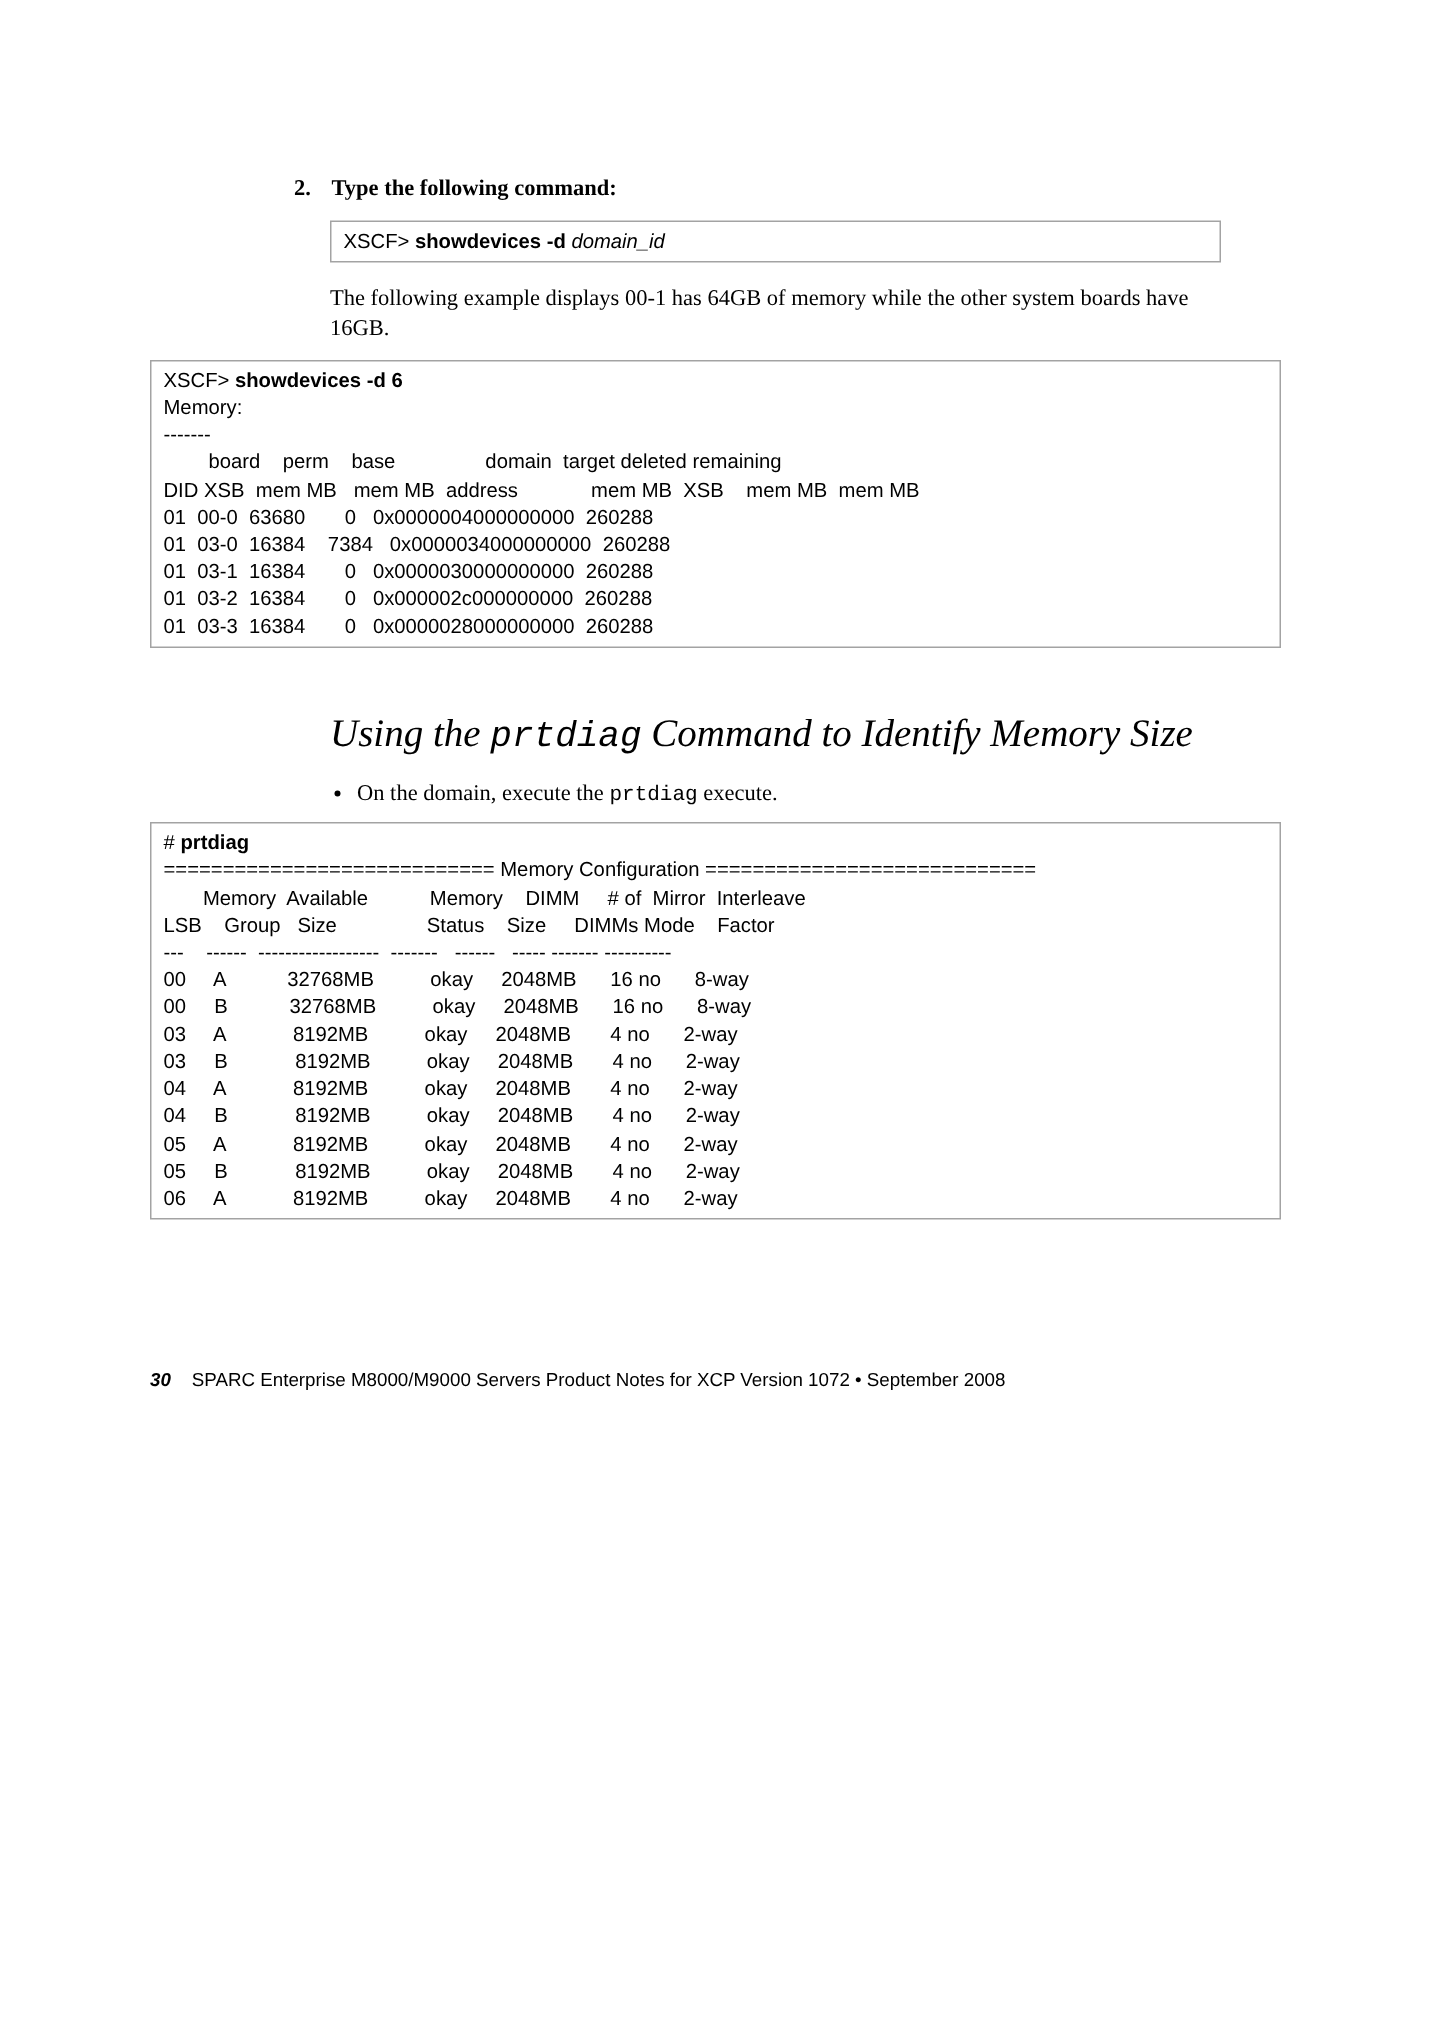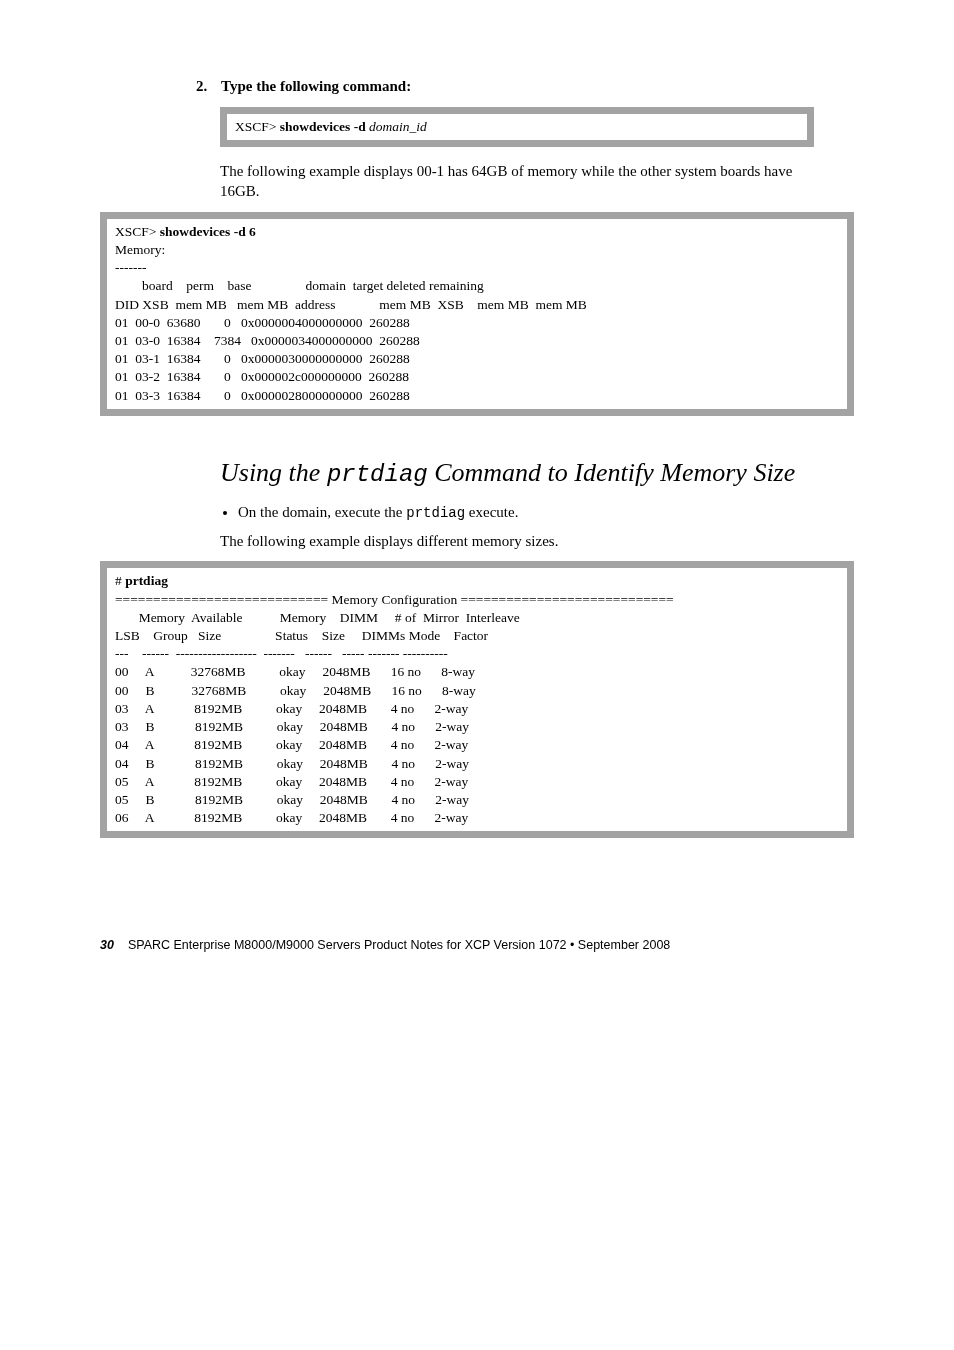--- a/index.html
+++ b/index.html
@@ -4,36 +4,36 @@
 <style>
   body {
     margin: 0;
     padding: 0;
     background: #fff;
     font-family: "Times New Roman", Times, serif;
     color: #000;
     width: 954px;
   }
   .page {
-    padding: 78px 100px 60px 100px;
+    padding: 118px 100px 60px 100px;
     box-sizing: border-box;
     width: 954px;
   }
   .step-line {
     margin-left: 96px;
     margin-bottom: 12px;
     font-family: "Times New Roman", Times, serif;
     font-size: 15px;
   }
   .step-num { font-weight: bold; margin-right: 10px; }
   .step-text { font-weight: bold; }
   .codebox {
-    border: 7px solid #a3a3a3;
+    border: 1px solid #a3a3a3;
     padding: 4px 8px;
-    font-family: Liberation Serif, serif;
+    font-family: Liberation Sans, sans-serif;
     font-size: 13.5px;
     white-space: pre;
     line-height: 1.35;
     margin-bottom: 14px;
   }
   .narrow-box { margin-left: 120px; margin-right: 40px; }
   .full-box { margin-left: 0; margin-right: 0; }
   .para {
     margin-left: 120px;
     margin-right: 40px;
@@ -102,21 +102,20 @@
 01  03-3  16384       0   0x0000028000000000  260288
 </span></div>
 
   <h2 class="section"><span>Using the </span><code>prtdiag</code><span> Command to Identify Memory Size</span></h2>
 
   <ul class="bullet">
     <li><span>On the domain, execute the </span><code>prtdiag</code><span> execute.</span></li>
   </ul>
 
 
-  <div class="para">The following example displays different memory sizes.</div>
 
   <div class="codebox full-box"><span># </span><span class="mono-bold">prtdiag</span>
 <span>============================ Memory Configuration ============================
        Memory  Available           Memory    DIMM     # of  Mirror  Interleave
 LSB    Group   Size                Status    Size     DIMMs Mode    Factor
 ---    ------  ------------------  -------   ------   ----- ------- ----------
 00     A           32768MB          okay     2048MB      16 no      8-way
 00     B           32768MB          okay     2048MB      16 no      8-way
 03     A            8192MB          okay     2048MB       4 no      2-way
 03     B            8192MB          okay     2048MB       4 no      2-way

